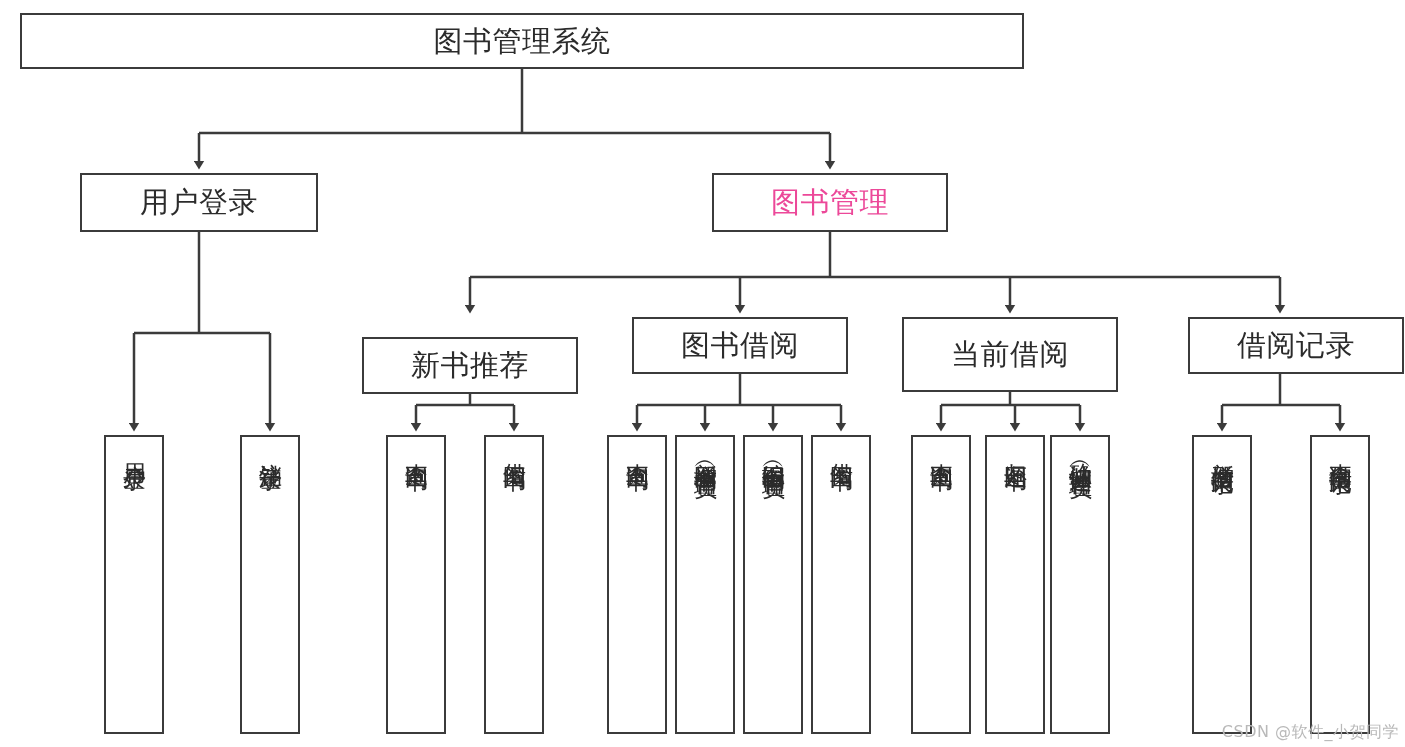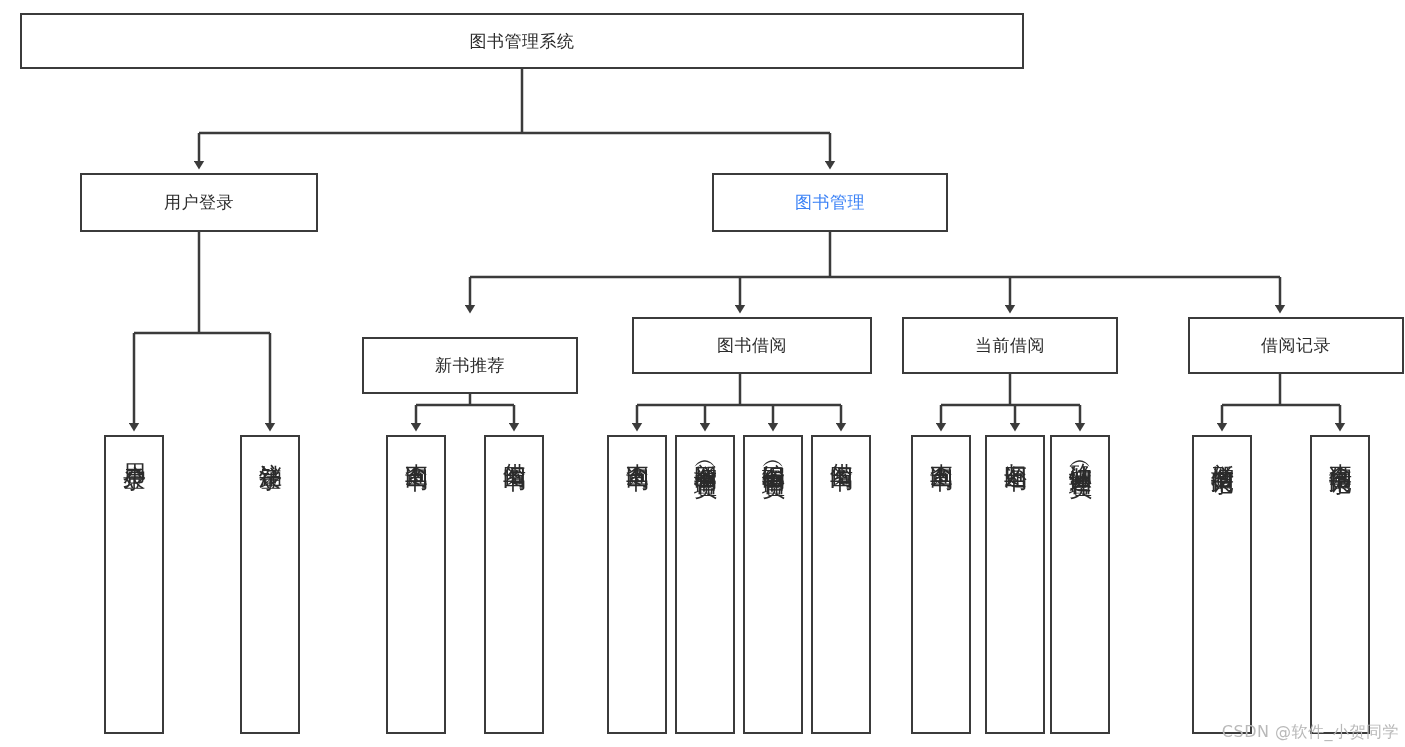--- a/index.html
+++ b/index.html
@@ -37,21 +37,21 @@
     z-index: 5;
   }
   .node-label {
     display: block;
     text-align: center;
     line-height: 1.0;
     white-space: pre;
     letter-spacing: 0.5px;
   }
   .node.horiz .node-label {
-    font-size: 17px;
+    font-size: 29px;
   }
   .node.vert {
     align-items: flex-start;
     padding-top: 8px;
   }
   .node.vert .node-label {
     writing-mode: vertical-rl;
     text-orientation: upright;
     font-size: 23px;
     line-height: 1.12;
@@ -116,30 +116,30 @@
       </g>
   </svg>
 
   <div id="node-layer">
       <div class="node horiz" style="left: 20px; top: 13px; width: 1004px; height: 56px; border-color: rgb(59, 59, 59); color: rgb(43, 43, 43);">
         <span class="node-label">图书管理系统</span>
       </div>
       <div class="node horiz" style="left: 80px; top: 173px; width: 238px; height: 59px; border-color: rgb(59, 59, 59); color: rgb(43, 43, 43);">
         <span class="node-label">用户登录</span>
       </div>
-      <div class="node horiz" style="left: 712px; top: 173px; width: 236px; height: 59px; border-color: rgb(59, 59, 59); color: #3b82f6;">
+      <div class="node horiz" style="left: 712px; top: 173px; width: 236px; height: 59px; border-color: rgb(59, 59, 59); color: #ec4899;">
         <span class="node-label">图书管理</span>
       </div>
       <div class="node horiz" style="left: 362px; top: 317px; width: 216px; height: 57px; border-color: rgb(59, 59, 59); color: rgb(43, 43, 43); margin-top: 20px;">
         <span class="node-label">新书推荐</span>
       </div>
-      <div class="node horiz" style="left: 632px; top: 317px; width: 240px; height: 57px; border-color: rgb(59, 59, 59); color: rgb(43, 43, 43);">
+      <div class="node horiz" style="left: 632px; top: 317px; width: 216px; height: 57px; border-color: rgb(59, 59, 59); color: rgb(43, 43, 43);">
         <span class="node-label">图书借阅</span>
       </div>
-      <div class="node horiz" style="left: 902px; top: 317px; width: 216px; height: 57px; border-color: rgb(59, 59, 59); color: rgb(43, 43, 43);">
+      <div class="node horiz" style="left: 902px; top: 317px; width: 216px; height: 75px; border-color: rgb(59, 59, 59); color: rgb(43, 43, 43);">
         <span class="node-label">当前借阅</span>
       </div>
       <div class="node horiz" style="left: 1172px; top: 317px; width: 216px; height: 57px; border-color: rgb(59, 59, 59); color: rgb(43, 43, 43); margin-left: 16px;">
         <span class="node-label">借阅记录</span>
       </div>
       <div class="node vert" style="left: 104px; top: 435px; width: 60px; height: 299px; border-color: rgb(59, 59, 59); color: rgb(43, 43, 43);">
         <span class="node-label">用户登录</span>
       </div>
       <div class="node vert" style="left: 240px; top: 435px; width: 60px; height: 299px; border-color: rgb(59, 59, 59); color: rgb(43, 43, 43);">
         <span class="node-label">注销登录</span>

